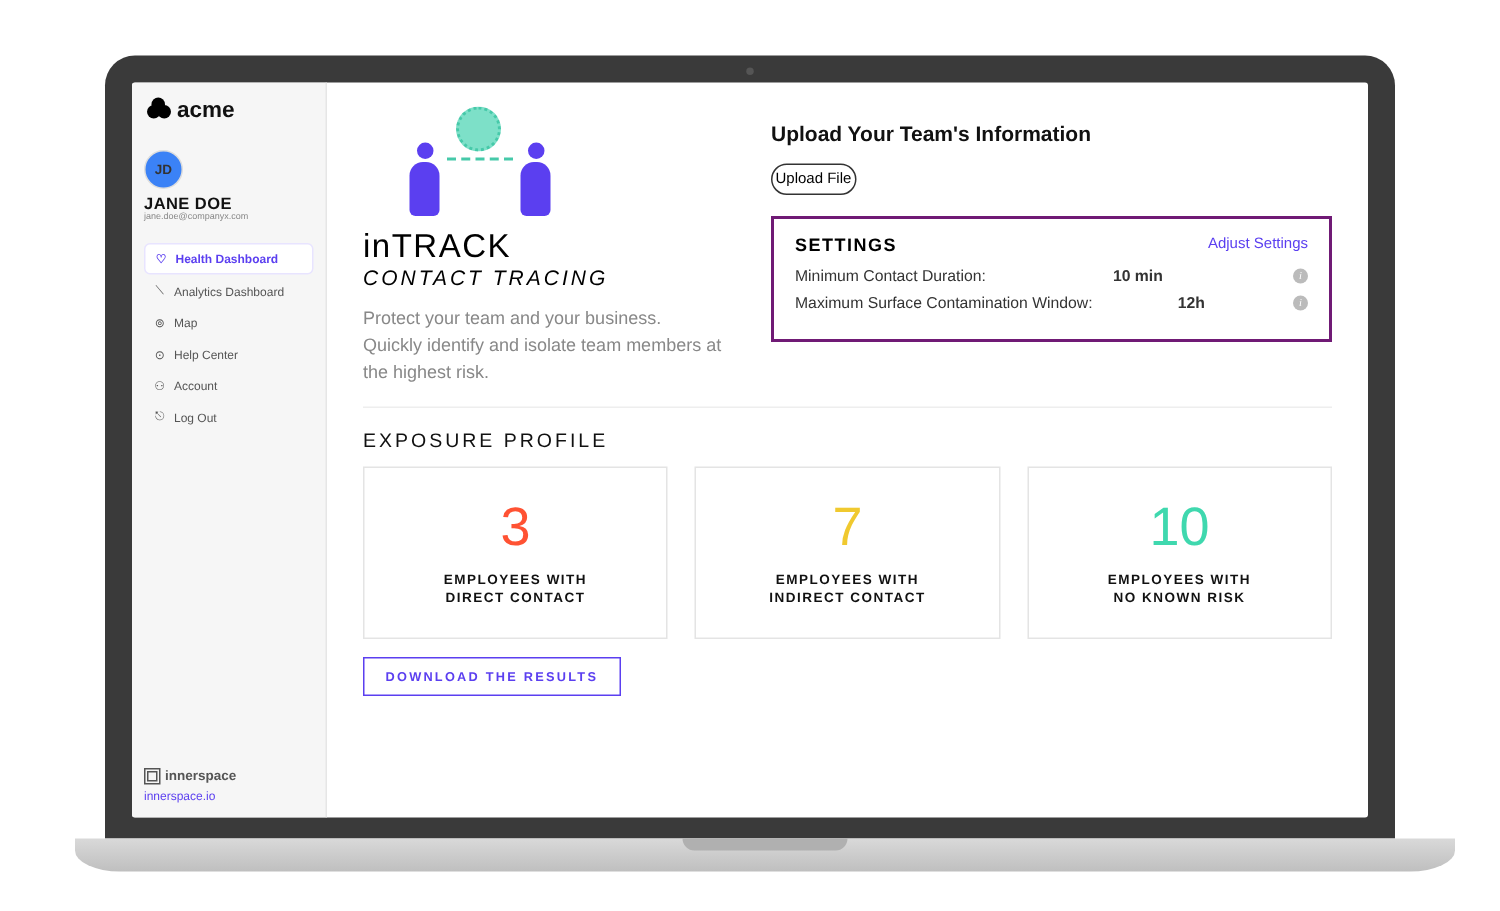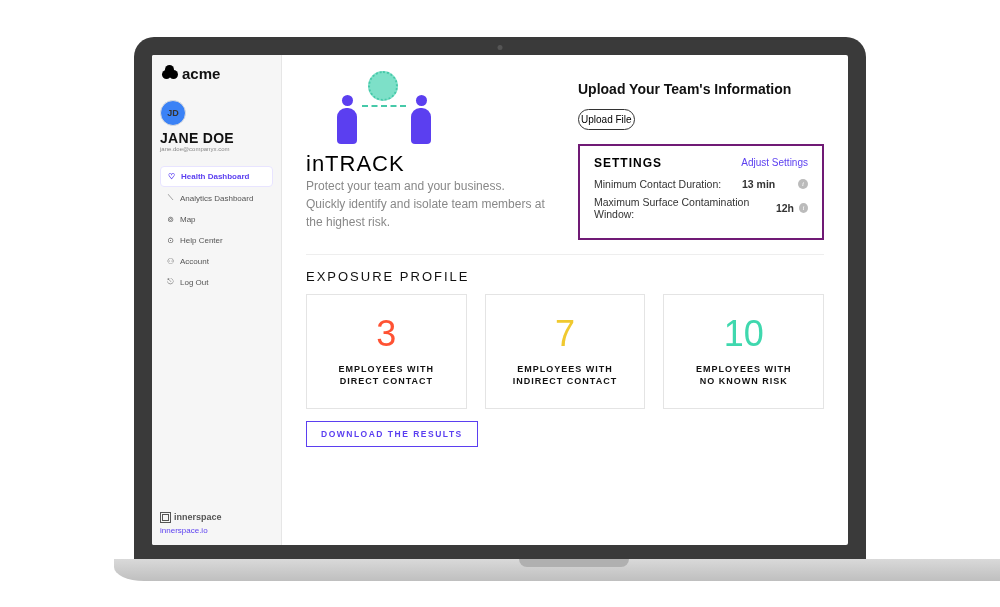--- a/index.html
+++ b/index.html
@@ -8,21 +8,21 @@
       background: #fff;
       display: flex;
       justify-content: center;
       align-items: center;
       min-height: 607px;
       width: 1000px;
     }
     
     .laptop {
       position: relative;
-      width: 732px;
+      width: 860px;
       margin-top: 10px;
     }
     .screen-bezel {
       background: #3a3a3a;
       border-radius: 20px 20px 0 0;
       padding: 18px 18px 14px 18px;
       position: relative;
     }
     .camera {
       position: absolute;
@@ -104,21 +104,21 @@
       border: 1px solid #ddd;
       display: flex;
       align-items: center;
       justify-content: center;
       font-size: 9px;
       font-weight: 700;
       color: #333;
       margin-bottom: 4px;
     }
     .user-name {
-      font-size: 14px;
+      font-size: 11px;
       font-weight: 700;
       letter-spacing: 0.3px;
       color: #111;
     }
     .user-email {
       font-size: 6px;
       color: #888;
       margin-bottom: 14px;
     }
 
@@ -443,35 +443,36 @@
               <div class="person left">
                   <div class="head"></div>
                   <div class="body"></div>
                 </div>
               <div class="person right">
                   <div class="head"></div>
                   <div class="body"></div>
                 </div>
             </div>
             <h1>inTRACK</h1>
+            <h2>CONTACT TRACING</h2>
             <p>Protect your team and your business. Quickly identify and isolate team members at the highest risk.</p>
           </div>
 
           <div class="right-col">
             <div class="upload-title">Upload Your Team's Information</div>
             <button class="upload-btn">Upload File</button>
 
             <div class="settings-box">
               <div class="settings-head">
                 <h3>SETTINGS</h3>
                 <span class="adjust-link">Adjust Settings</span>
               </div>
               <div class="setting-row">
                 <span>Minimum Contact Duration:</span>
-                <span class="val">13 min</span>
+                <span class="val">10 min</span>
                 <span class="info-icon">i</span>
               </div>
               <div class="setting-row">
                 <span>Maximum Surface Contamination Window:</span>
                 <span class="val">12h</span>
                 <span class="info-icon">i</span>
               </div>
             </div>
           </div>
         </div>

